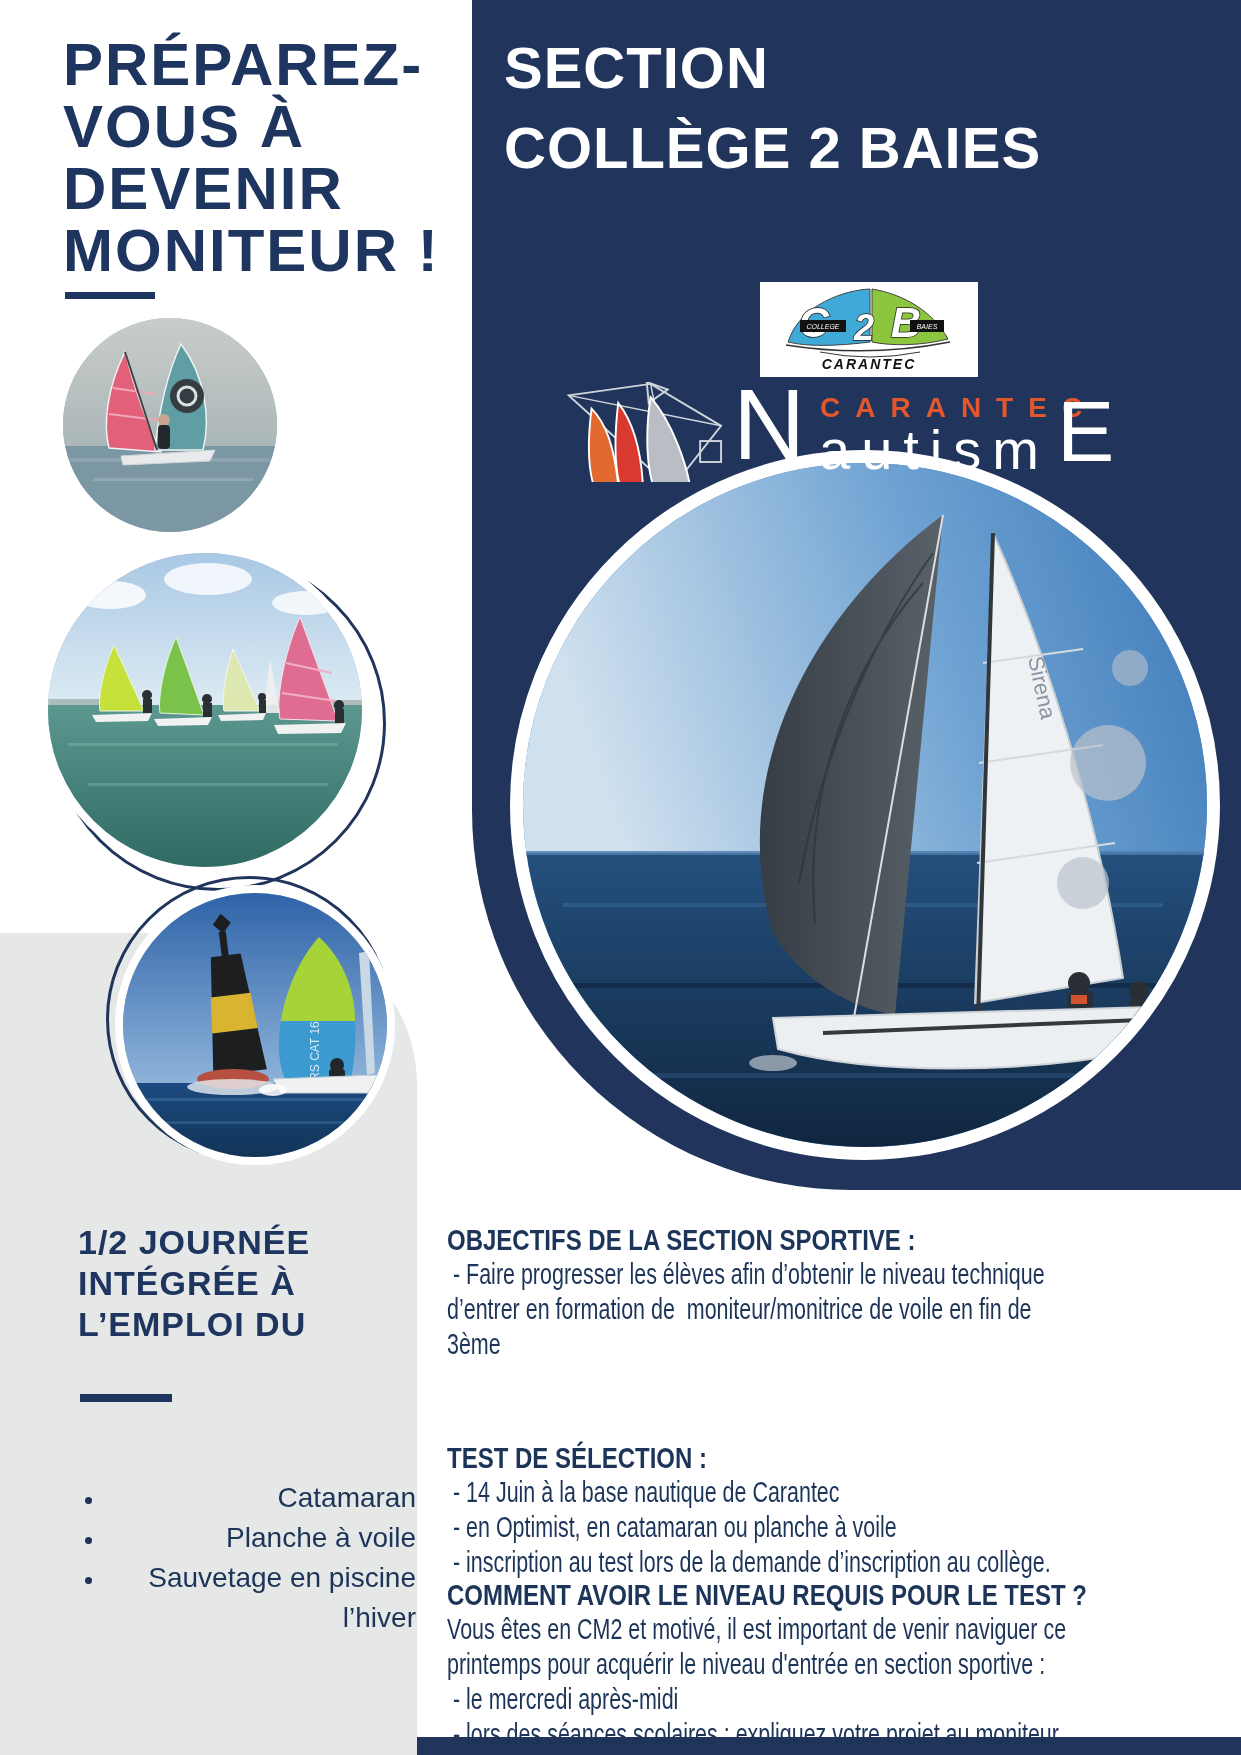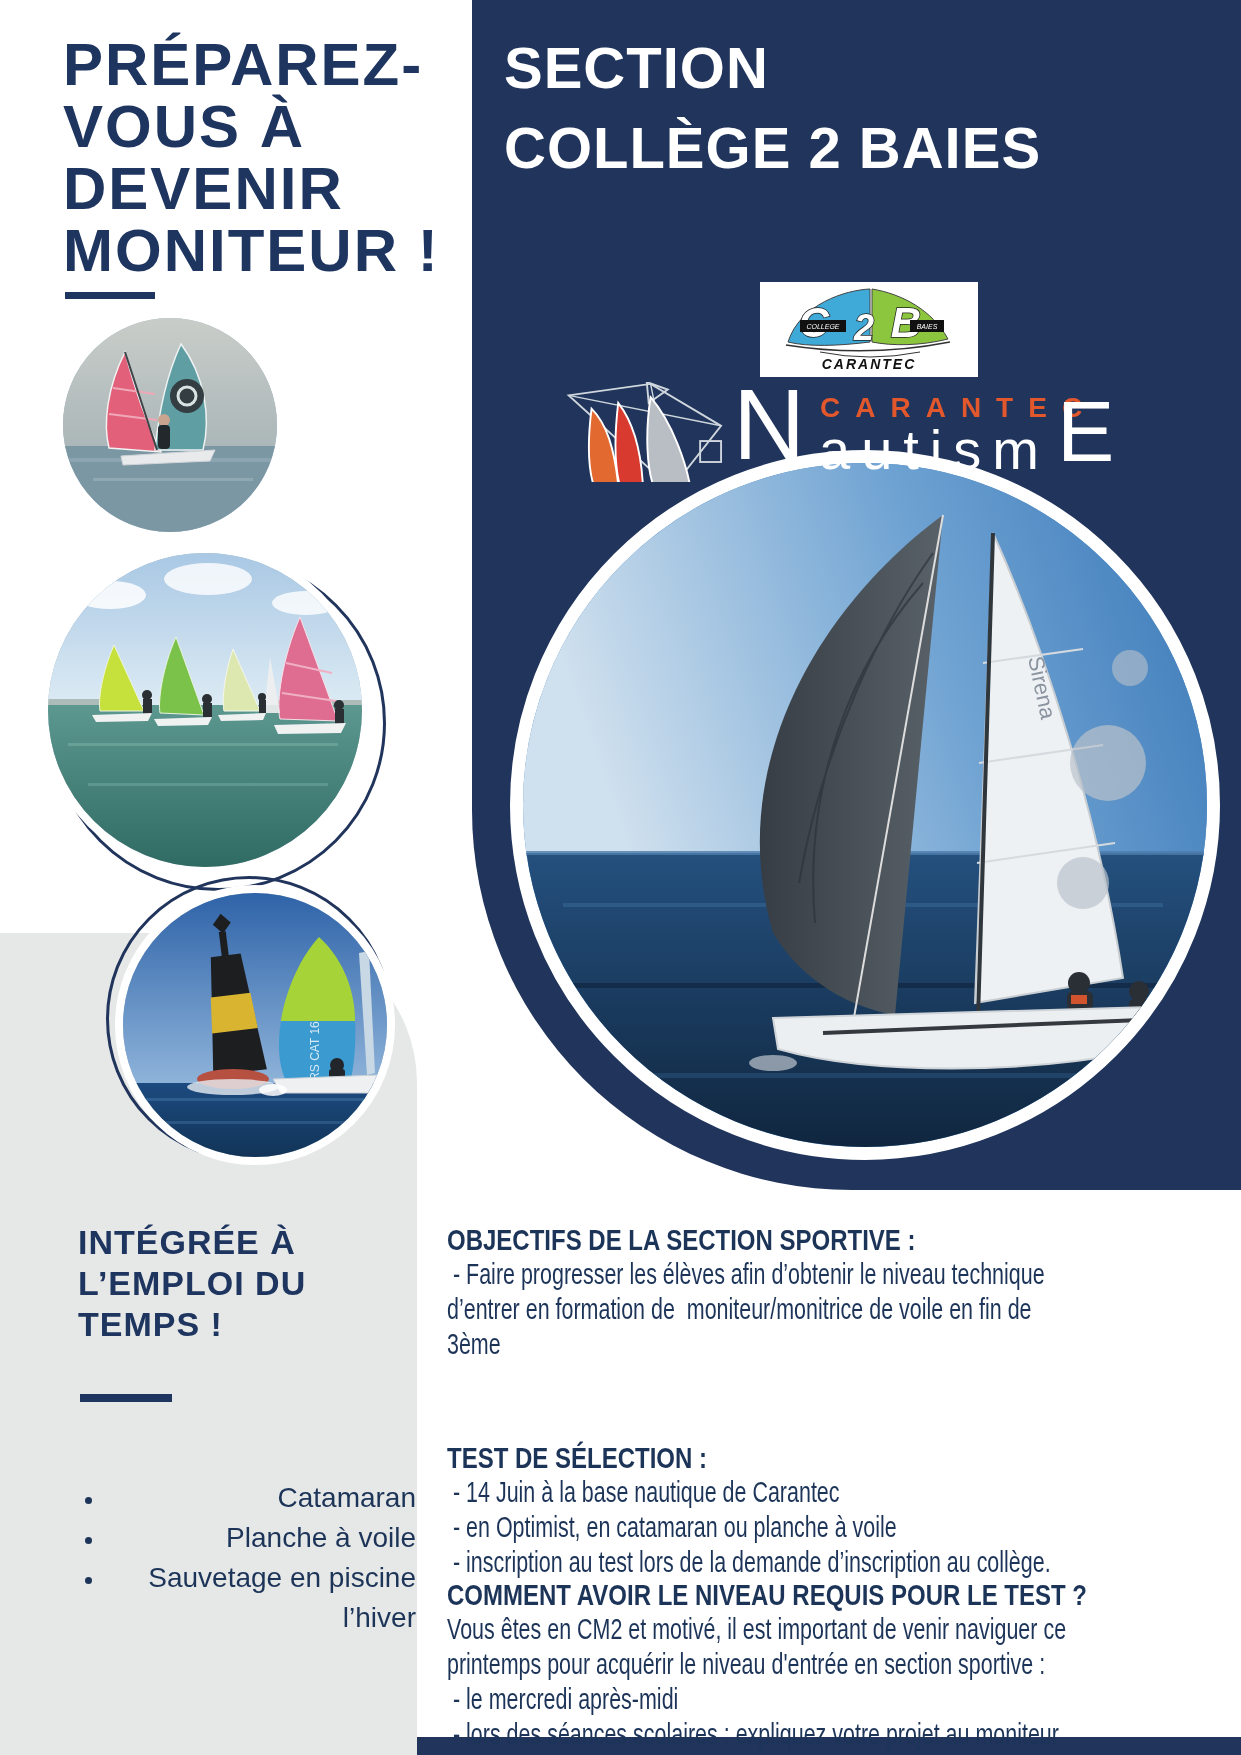--- a/index.html
+++ b/index.html
@@ -258,23 +258,23 @@
       <rect x="606" y="536" width="22" height="17" rx="5" fill="#2a2f35"></rect>
       <path d="M250,555 L660,543 L655,580 C500,616 340,610 255,586 Z" fill="#eceff1" stroke="#cfd4d8" stroke-width="2"></path>
       <line x1="300" y1="570" x2="640" y2="556" stroke="#33393f" stroke-width="4"></line>
       <ellipse cx="664" cy="600" rx="30" ry="12" fill="#ffffff" opacity="0.8"></ellipse>
       <ellipse cx="620" cy="592" rx="18" ry="7" fill="#ffffff" opacity="0.6"></ellipse>
       <ellipse cx="250" cy="600" rx="24" ry="8" fill="#ffffff" opacity="0.5"></ellipse>
     </svg>
   </div>
 
   <div class="halfday">
+    <div class="hd-line">1/2 JOURNÉE</div>
     <div class="hd-line">INTÉGRÉE À</div>
     <div class="hd-line">L’EMPLOI DU</div>
-    <div class="hd-line">TEMPS !</div>
   </div>
   <div class="hd-underline"></div>
 
   <ul class="acts">
     <li>Catamaran</li>
     <li>Planche à voile</li>
     <li>Sauvetage en piscine l’hiver</li>
   </ul>
 
   <div class="section" id="sec0">

